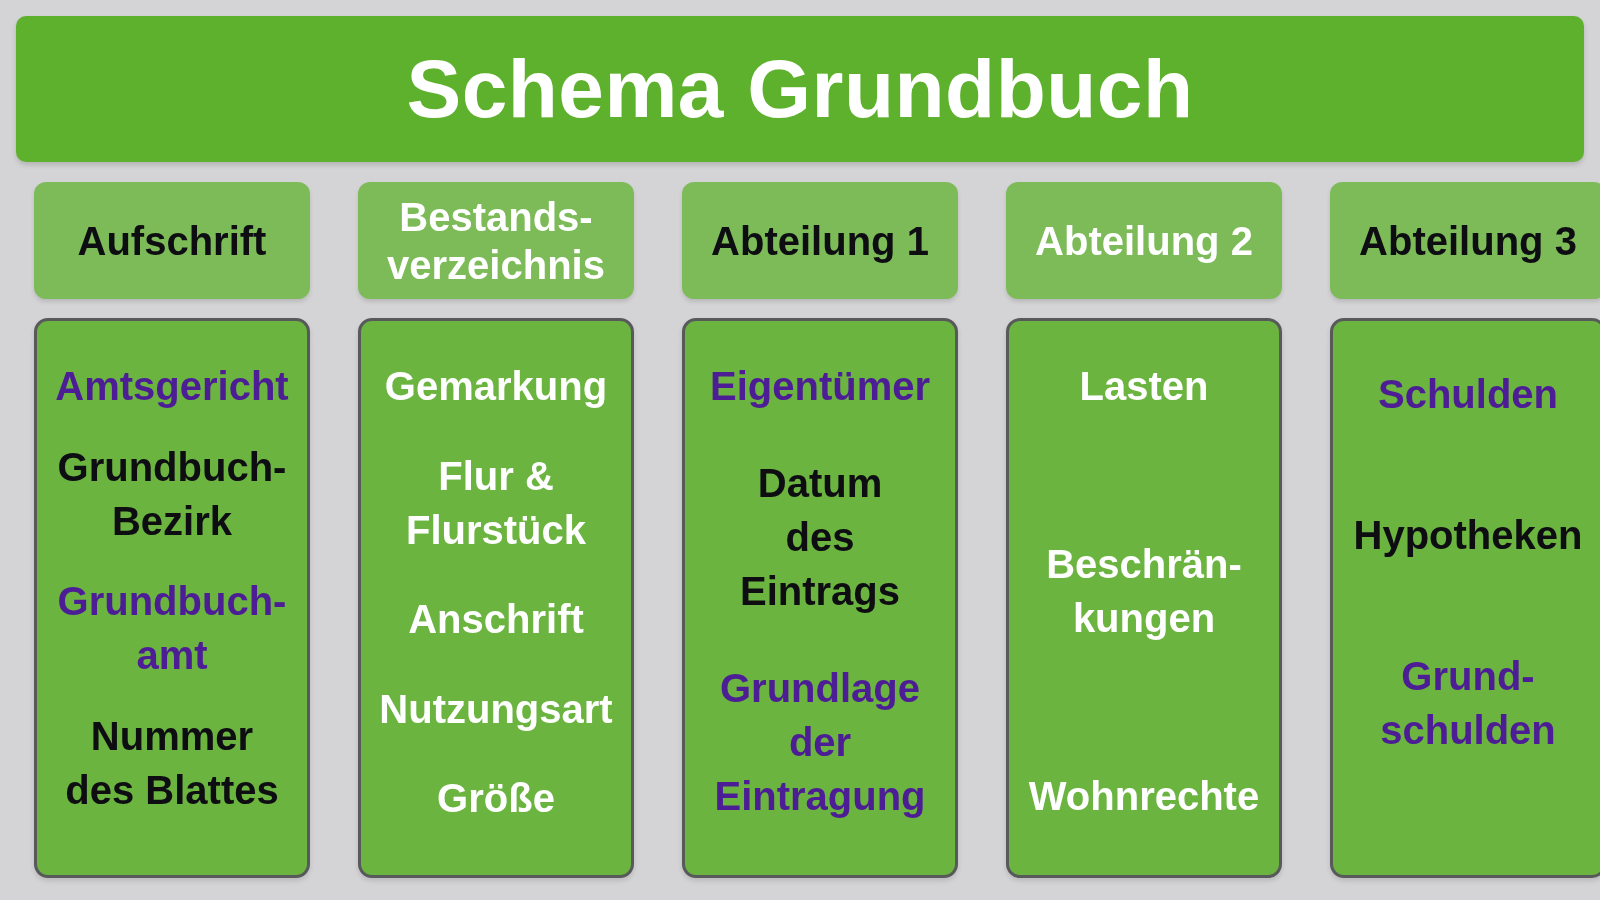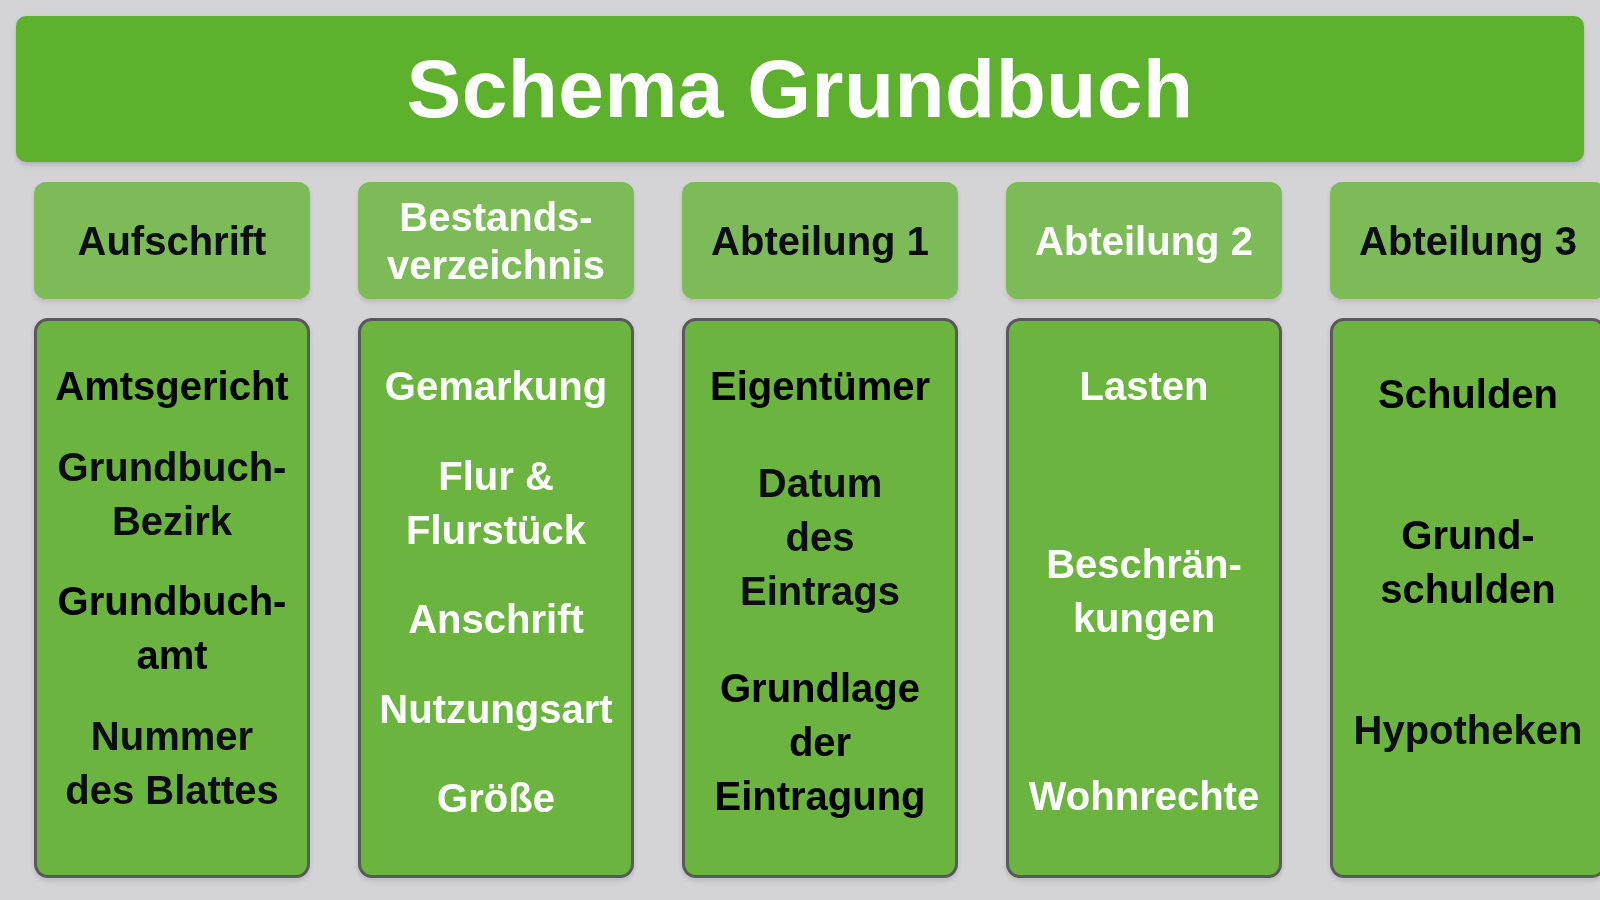--- a/index.html
+++ b/index.html
@@ -80,21 +80,21 @@
     padding: 38px 6px 58px 6px;
     box-shadow: 0 3px 5px rgba(0,0,0,0.12);
   }
   
   .col:nth-child(2) .body-box { padding-bottom: 50px; }
   .col:nth-child(3) .body-box { padding-bottom: 52px; }
   .col:nth-child(4) .body-box { padding-bottom: 52px; }
   .col:nth-child(5) .body-box { padding-top: 46px; padding-bottom: 118px; }
   .t-black { color: #0d0d12; }
   .t-white { color: #ffffff; }
-  .t-navy  { color: #000000; }
+  .t-navy  { color: #4c1d95; }
   .item { white-space: nowrap; }
 </style>
 </head>
 <body>
 
 <div class="page">
   <div class="title-bar">
     <div class="title-text">Schema Grundbuch</div>
   </div>
   <div class="grid" id="grid">
@@ -192,23 +192,23 @@
       <div class="col">
         <div class="chip t-black">
           <div>
             <div>Abteilung 3</div>
           </div>
         </div>
         <div class="body-box">
           <div class="item t-navy">
             <div>Schulden</div>
           </div>
+          <div class="item t-black">
+            <div>Hypotheken</div>
+          </div>
           <div class="item t-navy">
             <div>Grund-</div>
             <div>schulden</div>
-          </div>
-          <div class="item t-black">
-            <div>Hypotheken</div>
           </div>
         </div>
       </div>
     </div>
 </div>
 
 </body></html>

